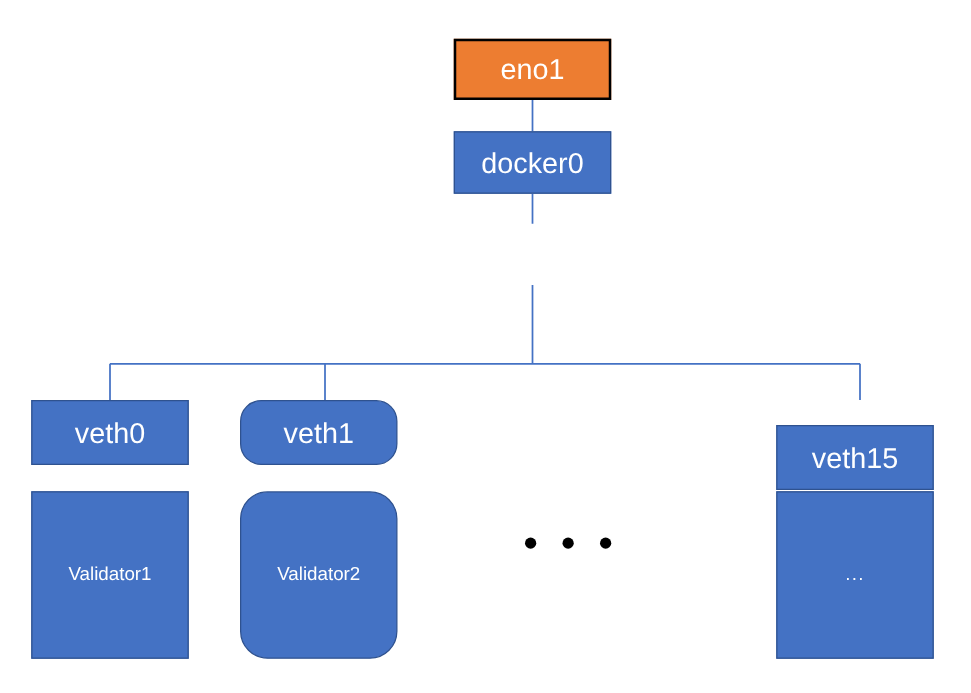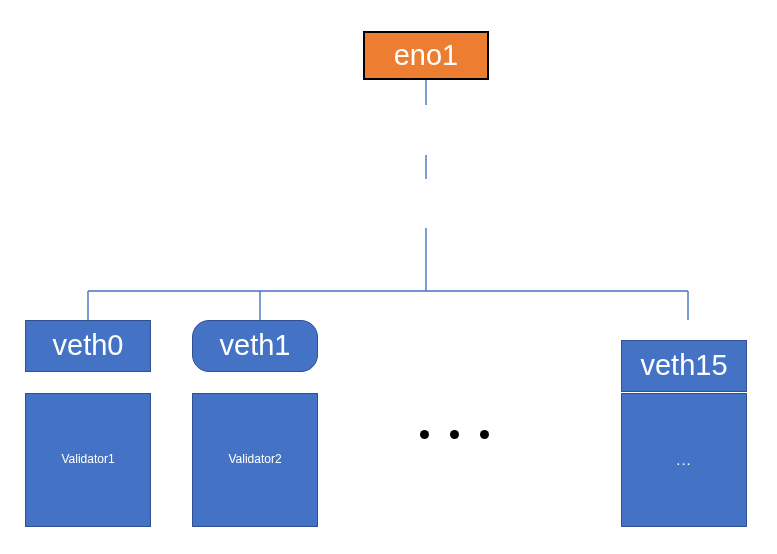--- a/index.html
+++ b/index.html
@@ -31,24 +31,24 @@
   }
   .node.blue {
     background: #4472C4;
     border: 1px solid #2F528F;
   }
   .node.orange {
     background: #ED7D31;
     border: 2px solid #000000;
   }
   .node.iface {
-    font-size: 29px;
+    font-size: 23px;
   }
   .node.container {
-    font-size: 12px;
+    font-size: 15px;
   }
   .node.ellipsis-box {
     font-size: 15px;
     letter-spacing: 1px;
   }
   #links {
     position: absolute;
     left: 0;
     top: 0;
     width: 777px;
@@ -81,38 +81,41 @@
       <line x1="88" y1="291" x2="688" y2="291" stroke="#4472C4" stroke-width="1.4"></line>
       <line x1="88" y1="291" x2="88" y2="320" stroke="#4472C4" stroke-width="1.4"></line>
       <line x1="260" y1="291" x2="260" y2="320" stroke="#4472C4" stroke-width="1.4"></line>
       <line x1="688" y1="291" x2="688" y2="320" stroke="#4472C4" stroke-width="1.4"></line>
     </svg>
 
   <div class="node orange iface" style="left: 363px; top: 31px; width: 126px; height: 49px;">
     <span>eno1</span>
   </div>
 
+  <div class="node blue iface" style="left: 363px; top: 105px; width: 126px; height: 50px;">
+    <span>docker0</span>
+  </div>
 
 
   <div id="veth-row">
       <div class="node blue iface" style="left: 25px; top: 320px; width: 126px; height: 52px;">
         <span>veth0</span>
       </div>
       <div class="node blue iface" style="left: 192px; top: 320px; width: 126px; height: 52px; border-radius: 17px;">
         <span>veth1</span>
       </div>
       <div class="node blue iface" style="left: 621px; top: 320px; width: 126px; height: 52px; margin-top: 20px;">
         <span>veth15</span>
       </div>
     </div>
   <div id="container-row">
       <div class="node blue container" style="left: 25px; top: 393px; width: 126px; height: 134px;">
         <span>Validator1</span>
       </div>
-      <div class="node blue container" style="left: 192px; top: 393px; width: 126px; height: 134px;">
+      <div class="node blue container" style="left: 192px; top: 393px; width: 126px; height: 134px; border-radius: 22px;">
         <span>Validator2</span>
       </div>
       <div class="node blue ellipsis-box" style="left: 621px; top: 393px; width: 126px; height: 134px;">
         <span>...</span>
       </div>
     </div>
 
   <div class="dots" style="left: 420px; top: 429px; width: 69px; height: 10px;">
       <span style="background: rgb(0, 0, 0);"></span>
       <span style="background: rgb(0, 0, 0);"></span>

